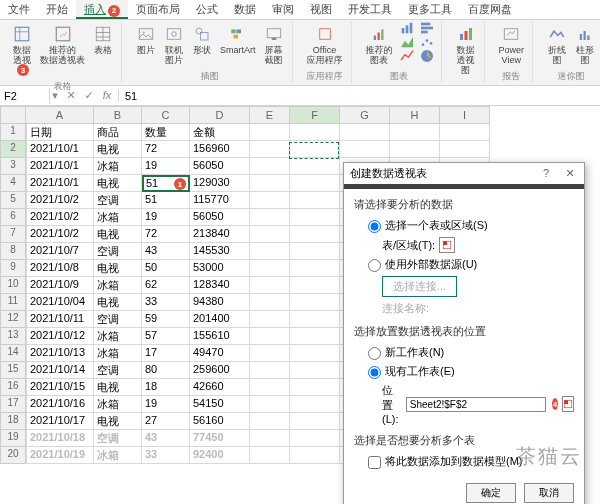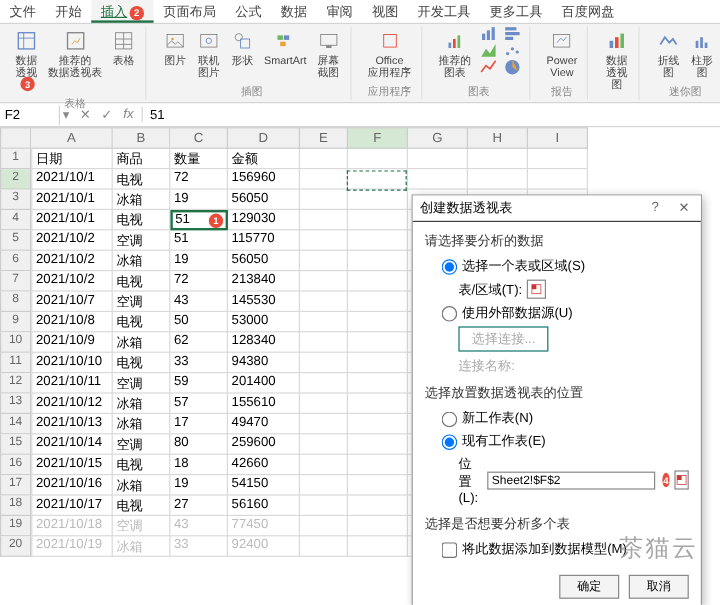--- a/index.html
+++ b/index.html
@@ -35,29 +35,29 @@
 .corner{width:26px;background:#f0f0f0;border:1px solid #ccc;}
 .col-h{background:#f0f0f0;border:1px solid #ccc;border-left:none;text-align:center;color:#666;padding-top:2px;}
 .col-h.sel{background:#d4e8d4;}
 .cA{width:68px;}.cB{width:48px;}.cC{width:48px;}.cD{width:60px;}.cE{width:40px;}.cF{width:50px;}.cG{width:50px;}.cH{width:50px;}.cI{width:50px;}
 
 .row{display:flex;height:17px;}
 .row-h{width:26px;background:#f0f0f0;border:1px solid #ccc;border-top:none;text-align:center;color:#666;font-size:10px;padding-top:1px;}
 .row-h.sel{background:#d4e8d4;}
 .cell{border:1px solid #d9d9d9;border-top:none;border-left:none;padding:1px 3px;overflow:hidden;white-space:nowrap;position:relative;}
 .cell.cA{border-left:1px solid #d9d9d9;}
-.row.greyed .cell{color:#bbb;}
+.row.greyed .cell{color:#bbb;font-weight:bold;}
 .cell.active{border:2px solid #217346;padding:0 2px;}
 
 
 .dashed-sel{position:absolute;border:1.5px dashed #217346;background:transparent;pointer-events:none;}
 
 
 .dialog{position:absolute;top:162px;left:343px;width:242px;background:#fff;border:1px solid #999;box-shadow:2px 2px 8px rgba(0,0,0,0.3);font-size:10px;}
-.dialog-title{display:flex;justify-content:space-between;align-items:center;padding:3px 6px;background:#fff;border-bottom:1px solid #404040;}
+.dialog-title{display:flex;justify-content:space-between;align-items:center;padding:3px 6px;background:#fff;border-bottom:5px solid #404040;}
 .dialog-title-right{display:flex;gap:8px;}
 .tbtn{width:16px;text-align:center;cursor:pointer;color:#666;}
 .dialog-body{padding:8px 10px;}
 .dlg-section{margin-bottom:6px;color:#333;}
 .dlg-indent{margin-left:14px;margin-top:4px;display:flex;align-items:center;gap:4px;}
 .dlg-input{border:1px solid #888;padding:1px 3px;flex:1;font-size:10px;background:#fff;}
 .range-btn{width:16px;height:16px;border:1px solid #888;display:flex;align-items:center;justify-content:center;cursor:pointer;}
 .range-btn svg{width:10px;height:10px;}
 .dlg-disabled{color:#aaa;border:1px solid #0f766e;padding:2px 10px;display:inline-block;}
 .dialog-footer{display:flex;justify-content:flex-end;gap:8px;padding:6px 10px;}
@@ -248,45 +248,45 @@
       </div>
     </div>
     <div class="ribbon-group-name">图表</div>
   </div>
 
   <div class="ribbon-group">
     <div class="ribbon-group-items">
       <div class="ribbon-btn">
           <span class="ribbon-icon">
             <svg viewBox="0 0 24 24">
-              <rect x="3" y="5" width="18" height="14" fill="none" stroke="#888"></rect>
-              <path d="M7 14l4-5 3 3 3-4" stroke="#6b8cc7" fill="none"></path>
-            </svg>
-          </span>
-          <span class="ribbon-label" style="white-space:pre">Power
-View</span>
-        </div>
-    </div>
-    <div class="ribbon-group-name">报告</div>
-  </div>
-
-  <div class="ribbon-group">
-    <div class="ribbon-group-items">
-      <div class="ribbon-btn">
-          <span class="ribbon-icon">
-            <svg viewBox="0 0 24 24">
               <rect x="4" y="12" width="4" height="8" fill="#6b8cc7"></rect>
               <rect x="10" y="8" width="4" height="12" fill="#e74c3c"></rect>
               <rect x="16" y="4" width="4" height="16" fill="#6eb85e"></rect>
             </svg>
           </span>
           <span class="ribbon-label">数据透视图</span>
         </div>
     </div>
     <div class="ribbon-group-name">&nbsp;</div>
+  </div>
+
+  <div class="ribbon-group">
+    <div class="ribbon-group-items">
+      <div class="ribbon-btn">
+          <span class="ribbon-icon">
+            <svg viewBox="0 0 24 24">
+              <rect x="3" y="5" width="18" height="14" fill="none" stroke="#888"></rect>
+              <path d="M7 14l4-5 3 3 3-4" stroke="#6b8cc7" fill="none"></path>
+            </svg>
+          </span>
+          <span class="ribbon-label" style="white-space:pre">Power
+View</span>
+        </div>
+    </div>
+    <div class="ribbon-group-name">报告</div>
   </div>
 
   <div class="ribbon-group">
     <div class="ribbon-group-items">
       <div class="ribbon-btn">
           <span class="ribbon-icon">
             <svg viewBox="0 0 24 24">
               <path d="M3 16l5-8 5 6 4-4 4 6" fill="none" stroke="#6b8cc7" stroke-width="2"></path>
             </svg>
           </span>
@@ -447,21 +447,21 @@
         <div class="cell cC">62</div>
         <div class="cell cD">128340</div>
         <div class="cell cE"></div>
         <div class="cell cF"></div>
         <div class="cell cG"></div>
         <div class="cell cH"></div>
         <div class="cell cI"></div>
       </div>
       <div class="row">
         <div class="row-h">11</div>
-        <div class="cell cA">2021/10/10</div>
+        <div class="cell cA">2021/10/04</div>
         <div class="cell cB">电视</div>
         <div class="cell cC">33</div>
         <div class="cell cD">94380</div>
         <div class="cell cE"></div>
         <div class="cell cF"></div>
         <div class="cell cG"></div>
         <div class="cell cH"></div>
         <div class="cell cI"></div>
       </div>
       <div class="row">

